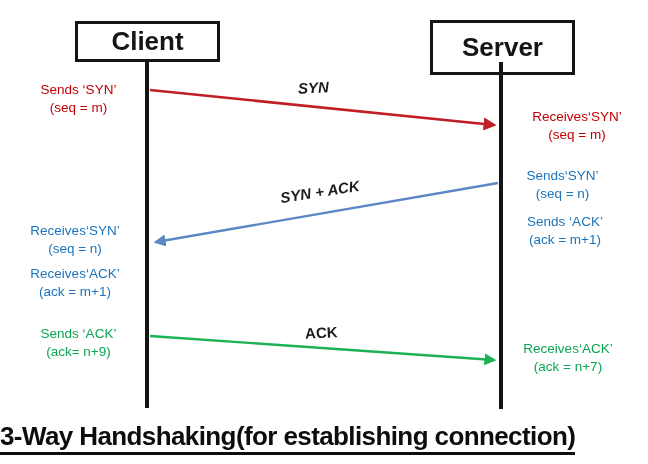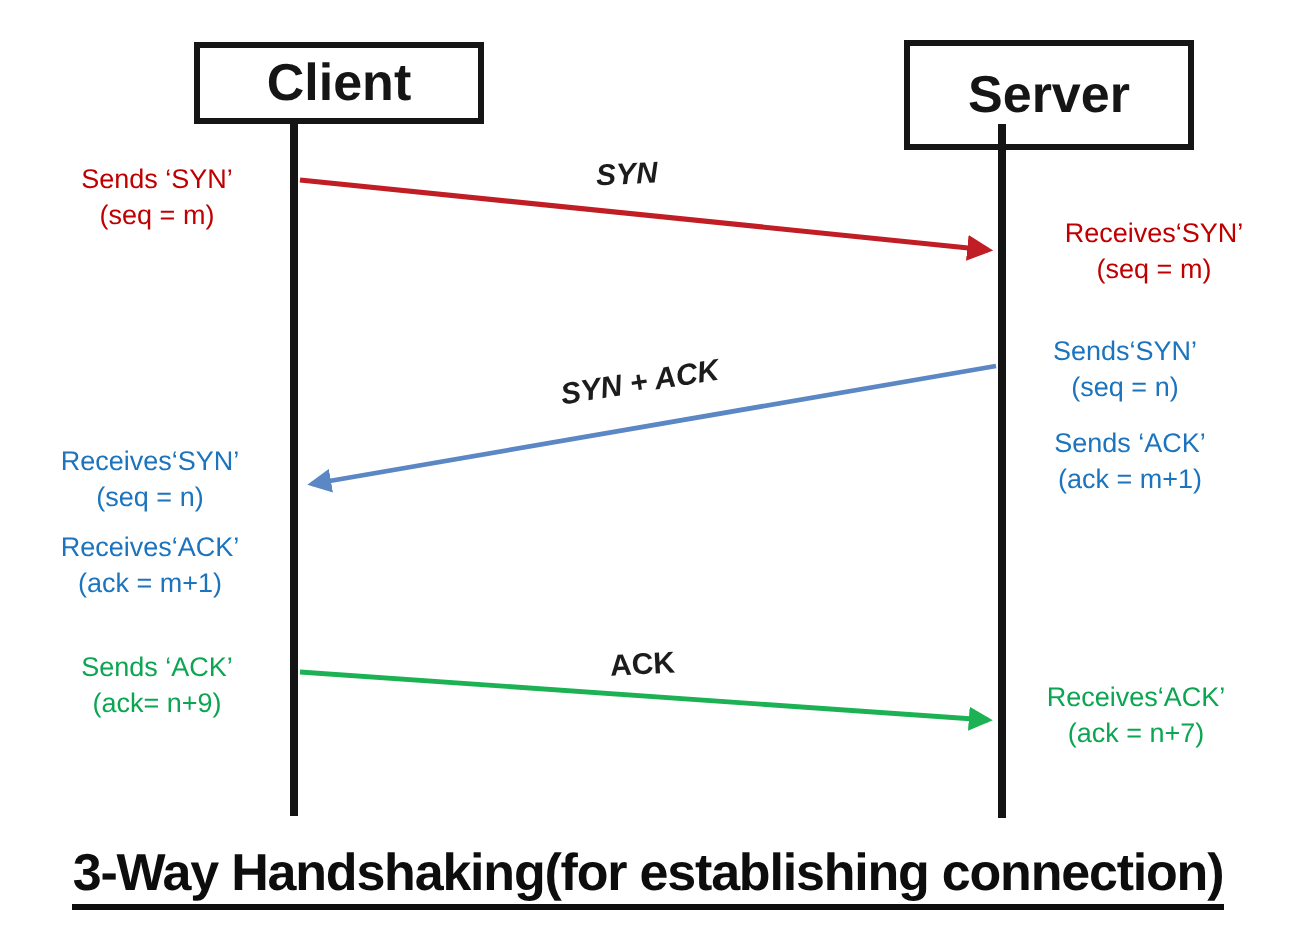--- a/index.html
+++ b/index.html
@@ -3,21 +3,21 @@
 <meta charset="utf-8">
 <style>
   html,body { margin:0; padding:0; background:#ffffff; }
   .stage {
     position:relative; width:648px; height:464px; background:#ffffff;
     font-family:"Liberation Sans", sans-serif; overflow:hidden;
   }
   .actor-box {
     position:absolute; box-sizing:border-box; background:#ffffff;
     border:3px solid #151515; display:flex; align-items:center; justify-content:center;
-    font-weight:bold; font-size:26px; color:#151515; letter-spacing:0px;margin-left:22px;
+    font-weight:bold; font-size:26px; color:#151515; letter-spacing:0px;
   }
   .box-client { left:75px;  top:21px; width:145px; height:41px; }
   .box-server { left:430px; top:20px; width:145px; height:55px; }
   .lifeline { position:absolute; width:4px; background:#141414; }
   .line-client { left:145px; top:61px; height:347px; }
   .line-server { left:499px; top:62px; height:347px; }
   .arrows { position:absolute; left:0; top:0; }
   .msg-label {
     position:absolute; font-weight:bold; font-size:15px; color:#1c1c1c;
     white-space:nowrap; transform-origin:center;
@@ -32,21 +32,21 @@
   .evt div { white-space:nowrap; }
   .evt-c1 { left:22px;  top:81px;  width:113px; }
   .evt-c2 { left:16px;  top:222px; width:118px; }
   .evt-c3 { left:16px;  top:265px; width:118px; }
   .evt-c4 { left:22px;  top:325px; width:113px; }
   .evt-s1 { left:517px; top:108px; width:120px; }
   .evt-s2 { left:505px; top:167px; width:115px; }
   .evt-s3 { left:505px; top:213px; width:120px; }
   .evt-s4 { left:508px; top:340px; width:120px; }
   .title-bar {
-    position:absolute; left:0; top:421px; width:648px; text-align:center;
+    position:absolute; left:0; top:421px; width:648px; text-align:left;
   }
   .title-text {
     display:inline-block; font-weight:bold; font-size:26px; letter-spacing:-0.6px;
     color:#0d0d0d; border-bottom:3px solid #0d0d0d; padding-bottom:1px; line-height:30px;
     white-space:nowrap;
   }
 </style>
 </head>
 <body>
 

